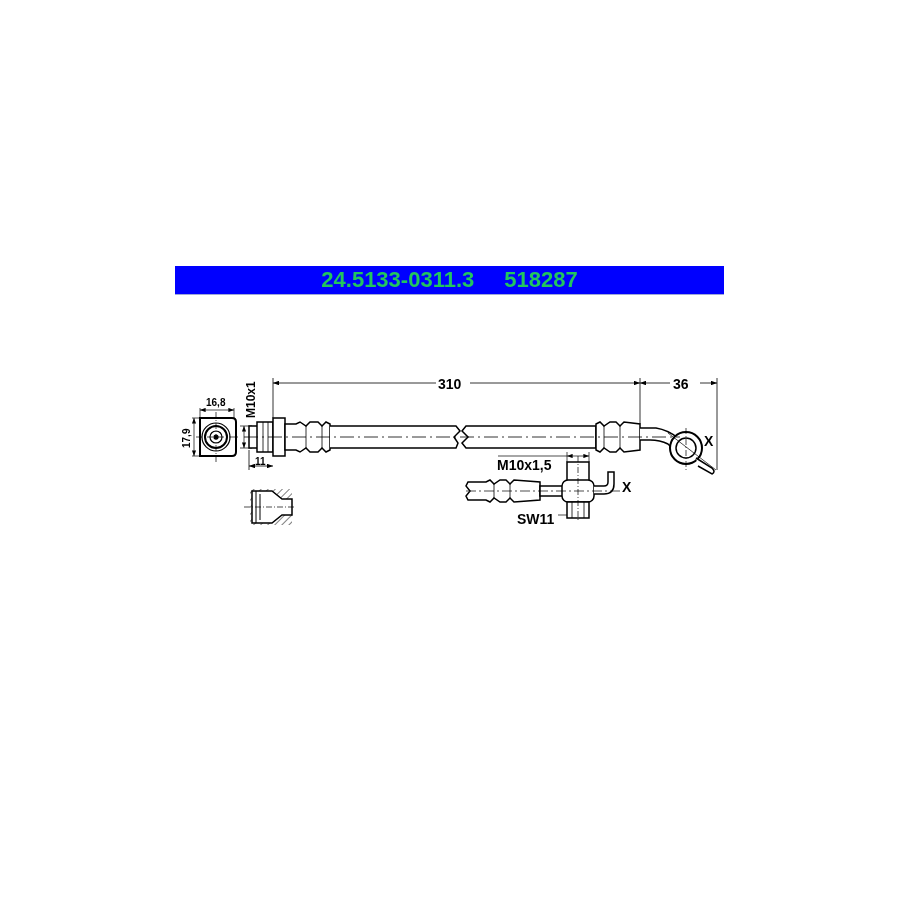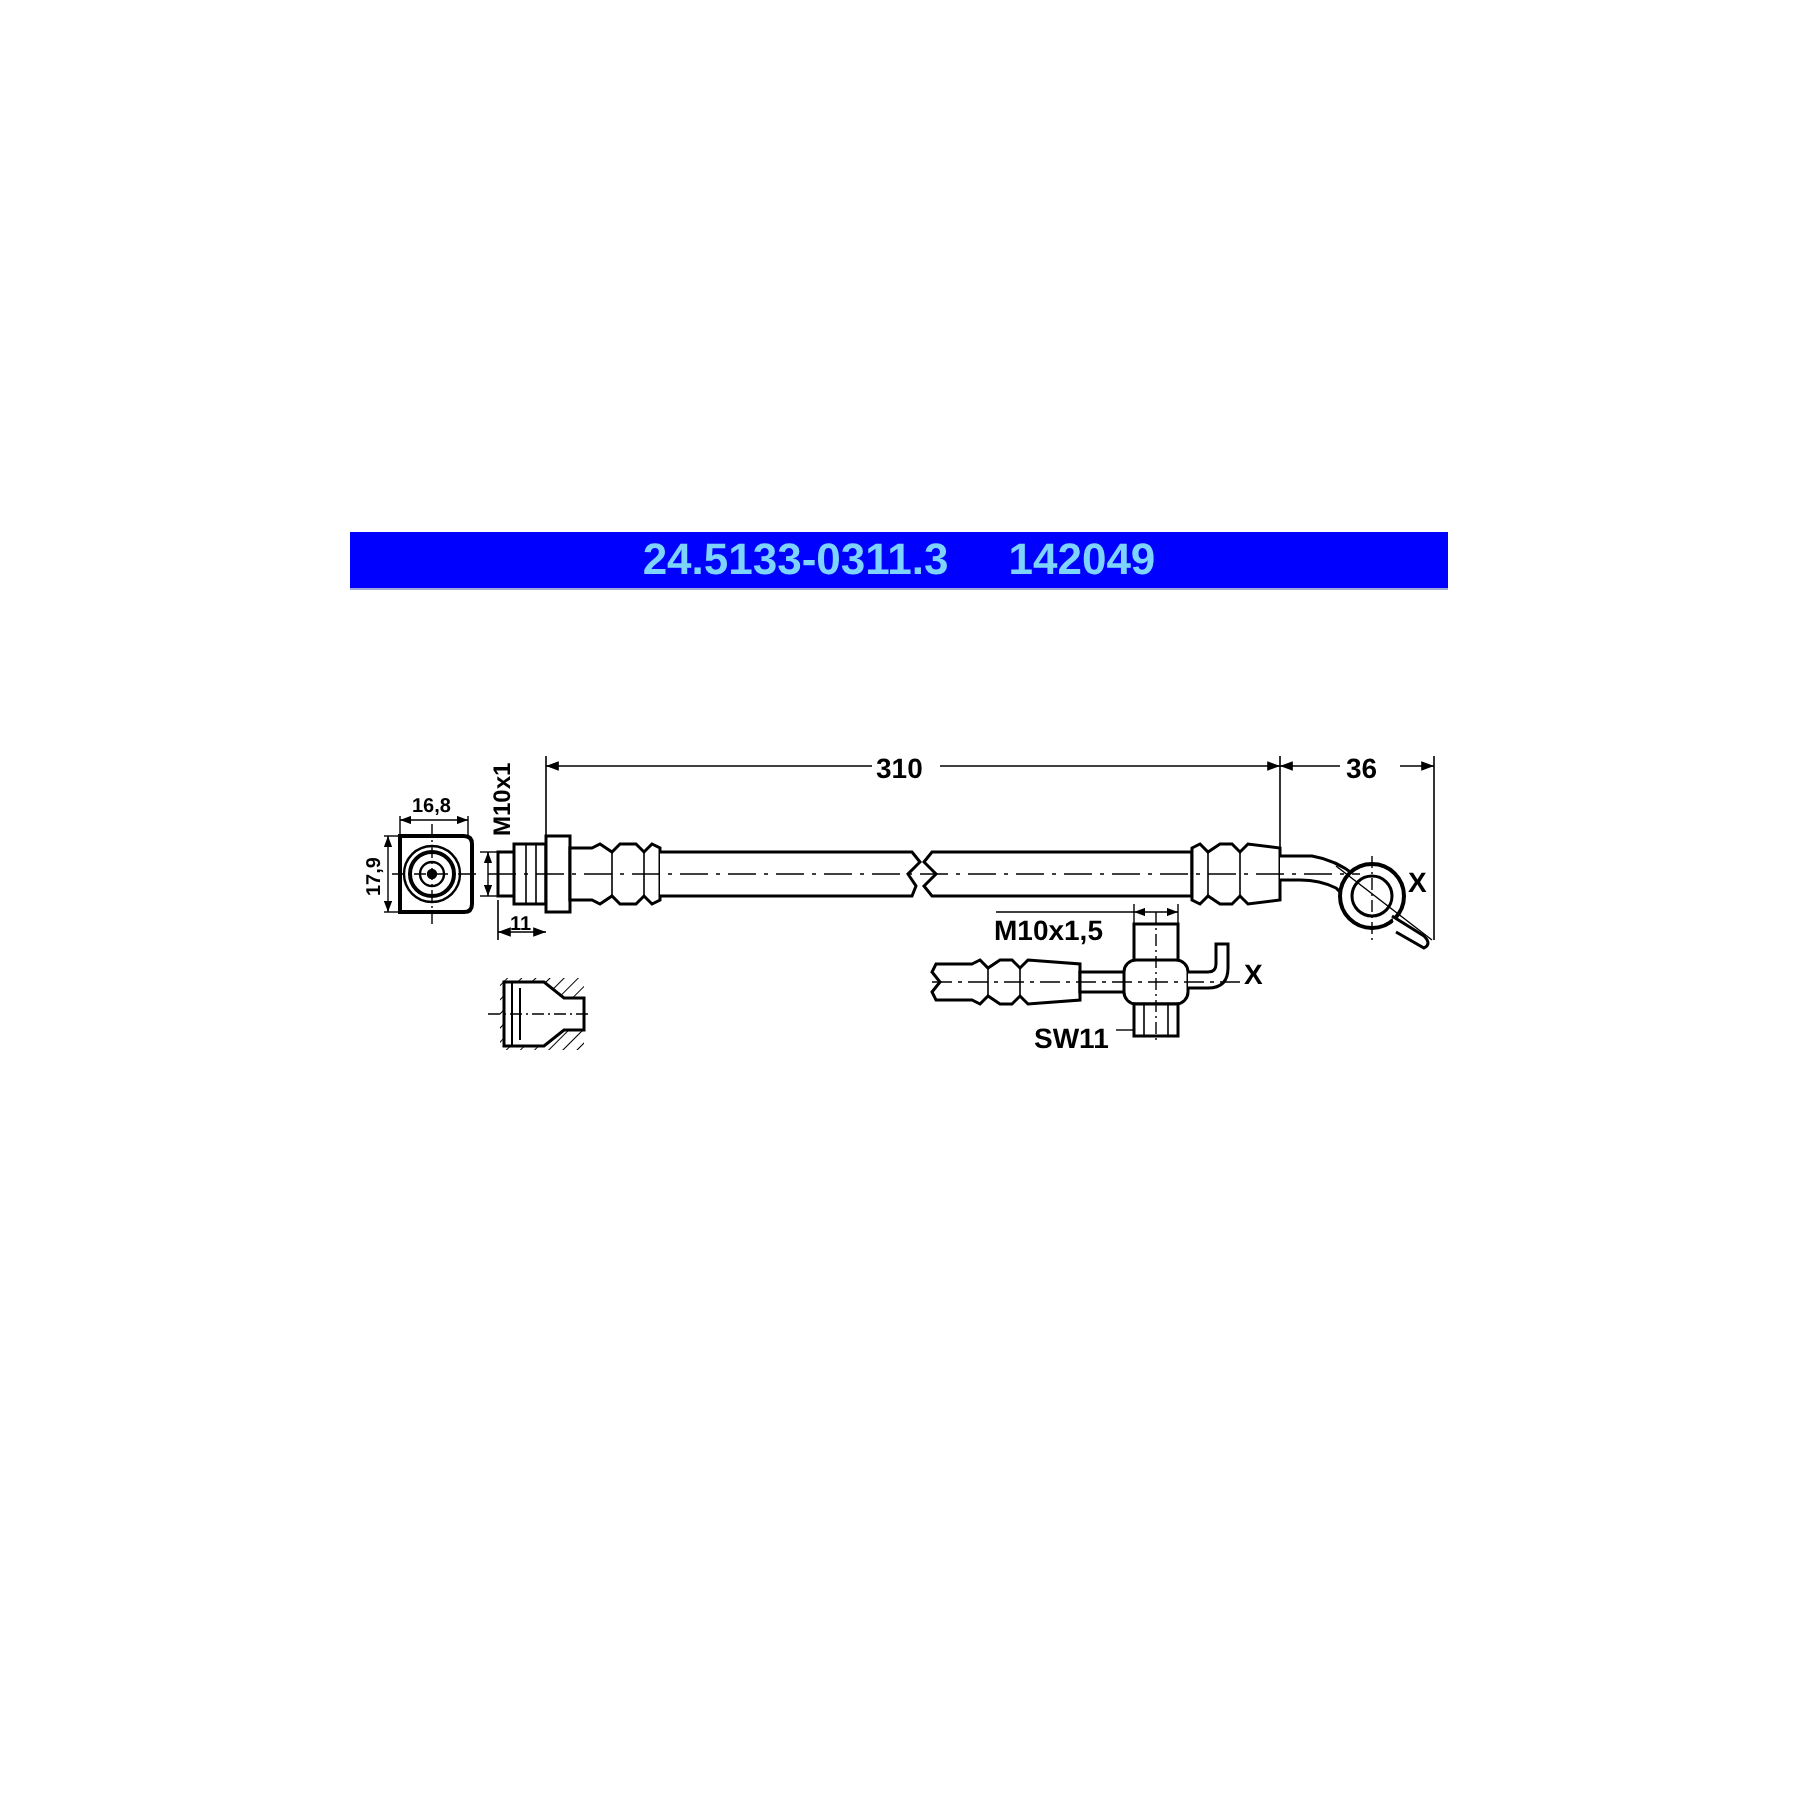--- a/index.html
+++ b/index.html
@@ -1,34 +1,34 @@
 <!DOCTYPE html>
 <html><head>
   <meta charset="utf-8">
   <style>
     html, body { margin: 0; padding: 0; background: #ffffff; }
     body { width: 900px; height: 900px; position: relative; overflow: hidden; font-family: "Liberation Sans", sans-serif; }
     .banner {
       position: absolute; left: 175px; top: 266px; width: 549px; height: 28px;
       background: #0000ff; border-bottom: 1px solid #9fa8d8;
       display: flex; align-items: center; justify-content: center;
-      color: #7dd3fc; font-weight: bold; font-size: 22px; letter-spacing: 0px;
+      color: #22c55e; font-weight: bold; font-size: 22px; letter-spacing: 0px;
     }
     .banner span { display: inline-block; }
     .banner .gap { width: 30px; }
     svg.drawing { position: absolute; left: 0; top: 0; }
     .lbl { font-family: "Liberation Sans", sans-serif; font-weight: bold; fill: #000; }
   </style>
 </head>
 <body>
 
 <div class="banner">
   <span>24.5133-0311.3</span>
   <span class="gap"></span>
-  <span>142049</span>
+  <span>518287</span>
 </div>
 
 <svg class="drawing" width="900" height="900" viewBox="0 0 900 900">
   <defs>
     <marker id="arr" markerWidth="8" markerHeight="6" refX="8" refY="3" orient="auto-start-reverse">
       <path d="M0,0 L8,3 L0,6 z" fill="#000"></path>
     </marker>
     <pattern id="hatch" width="5" height="5" patternUnits="userSpaceOnUse" patternTransform="rotate(45)">
       <line x1="0" y1="0" x2="0" y2="5" stroke="#000" stroke-width="1"></line>
     </pattern>

